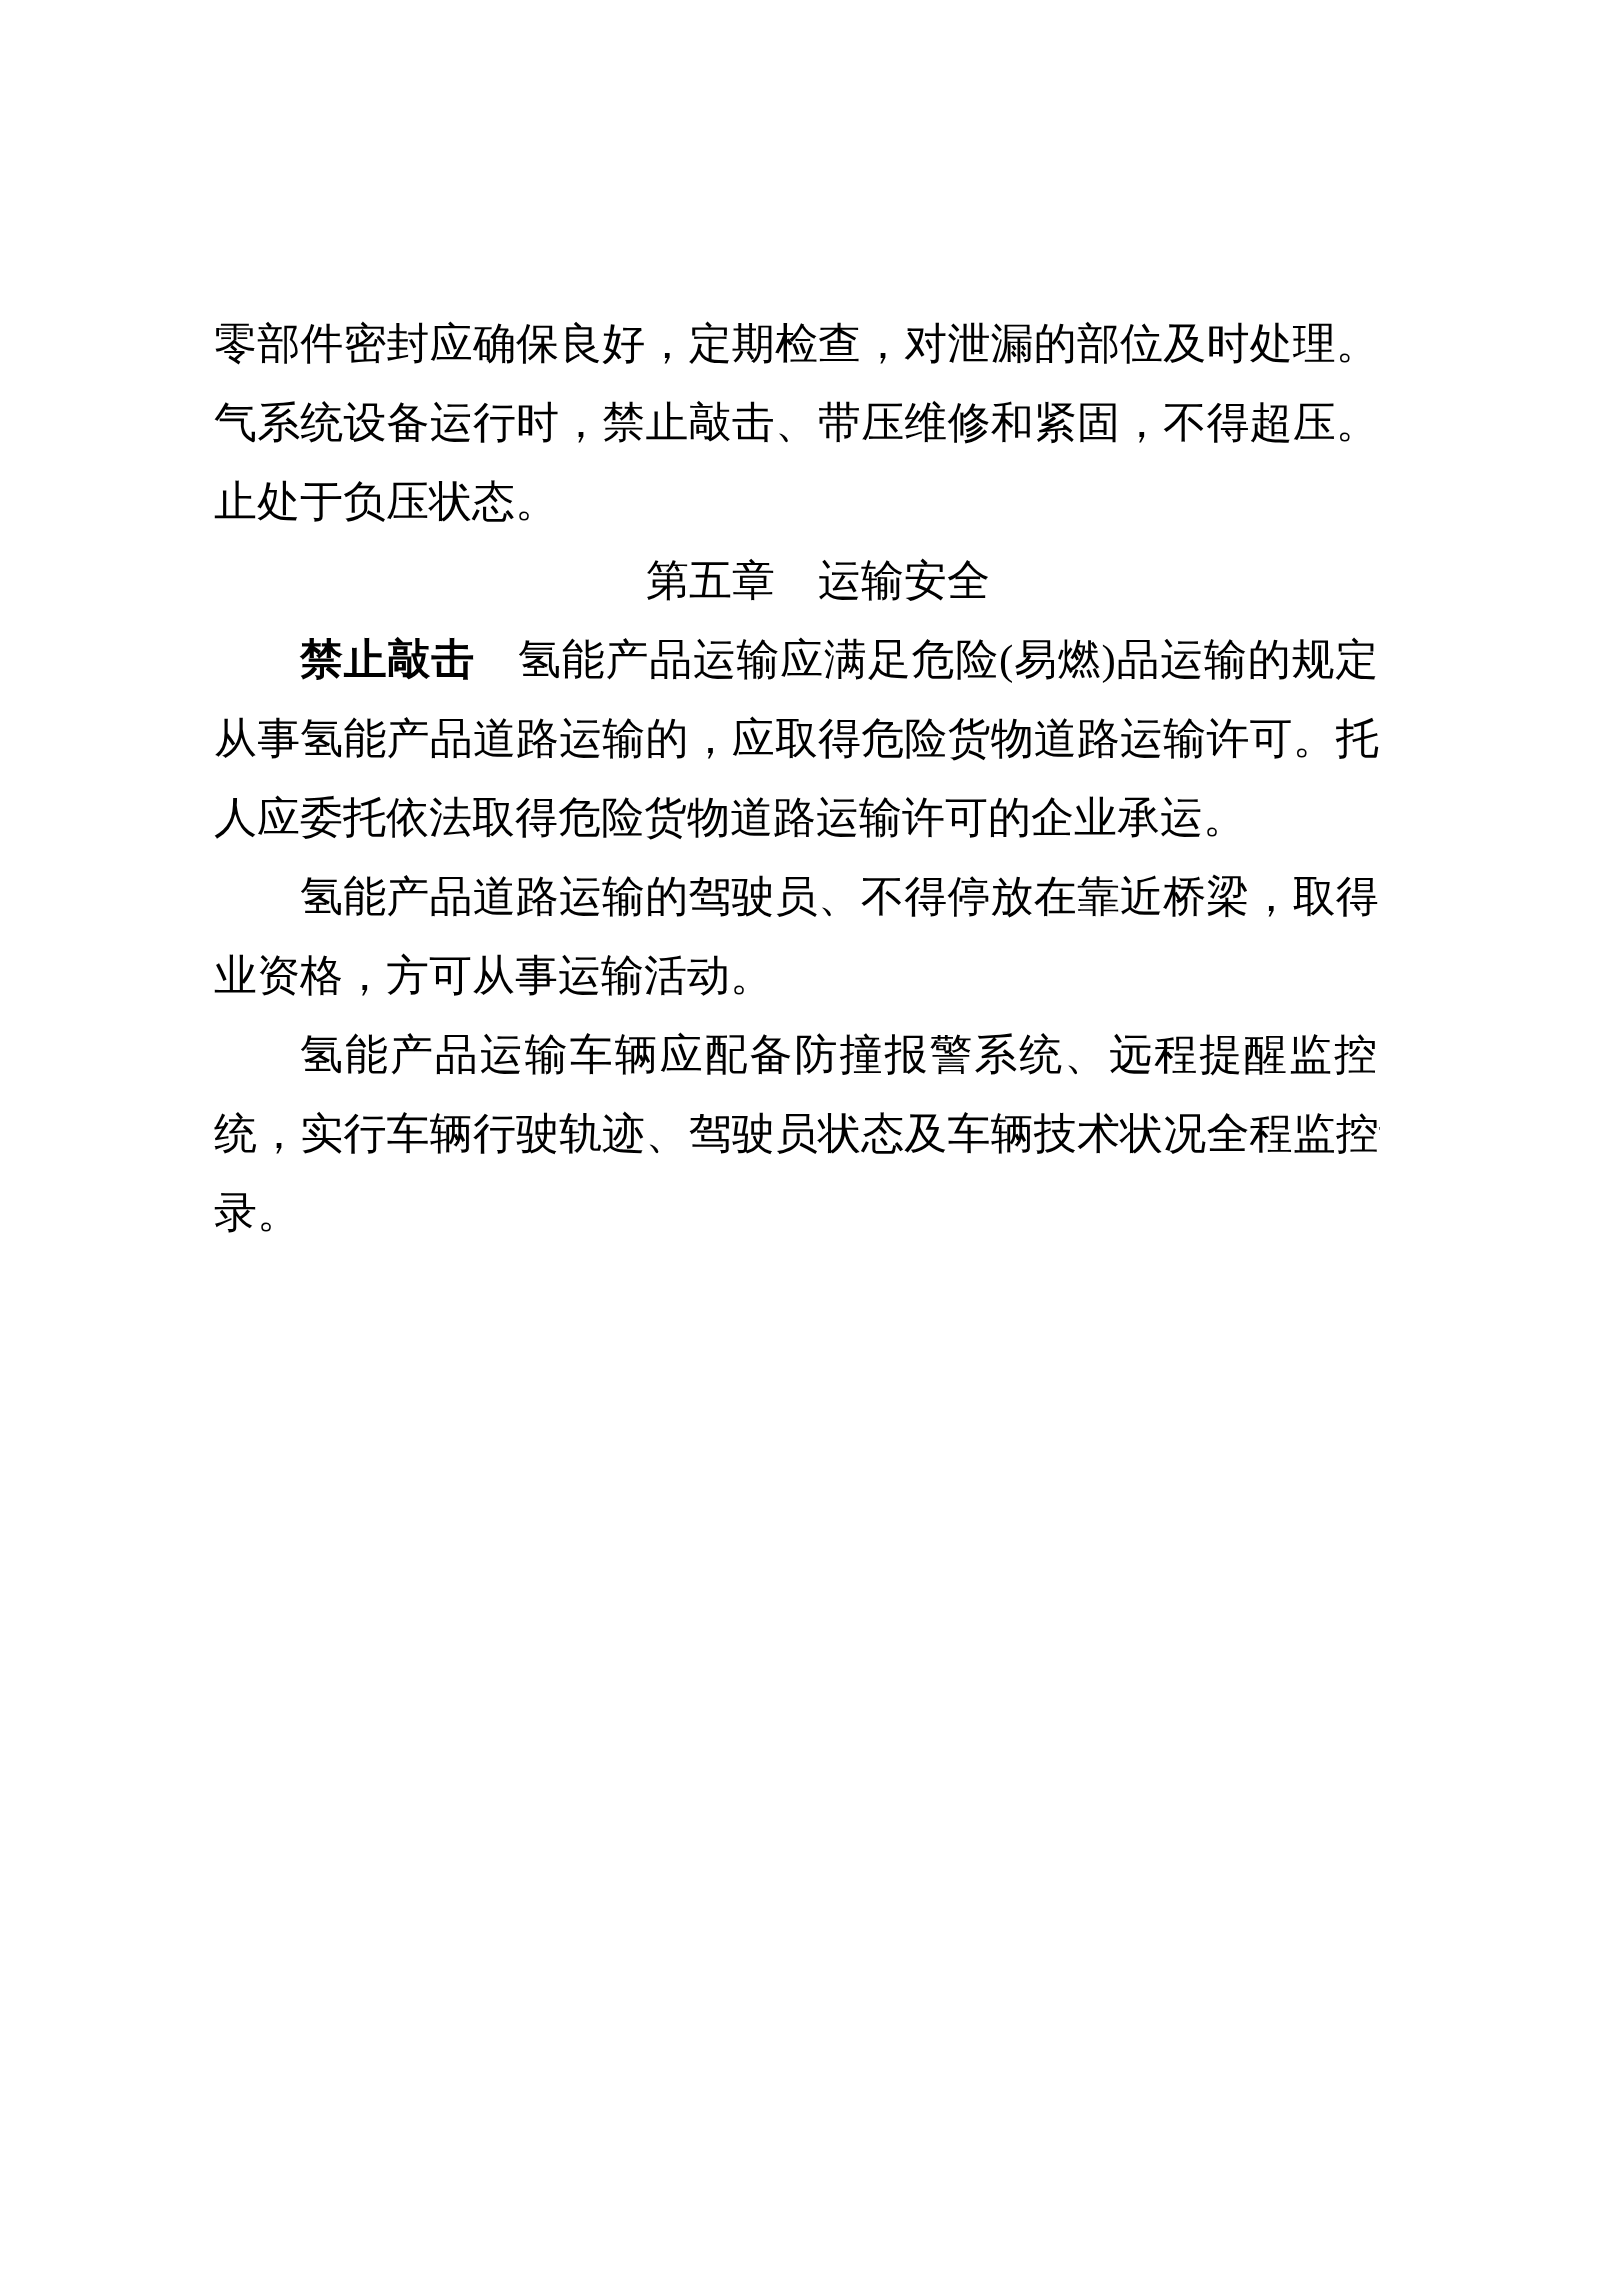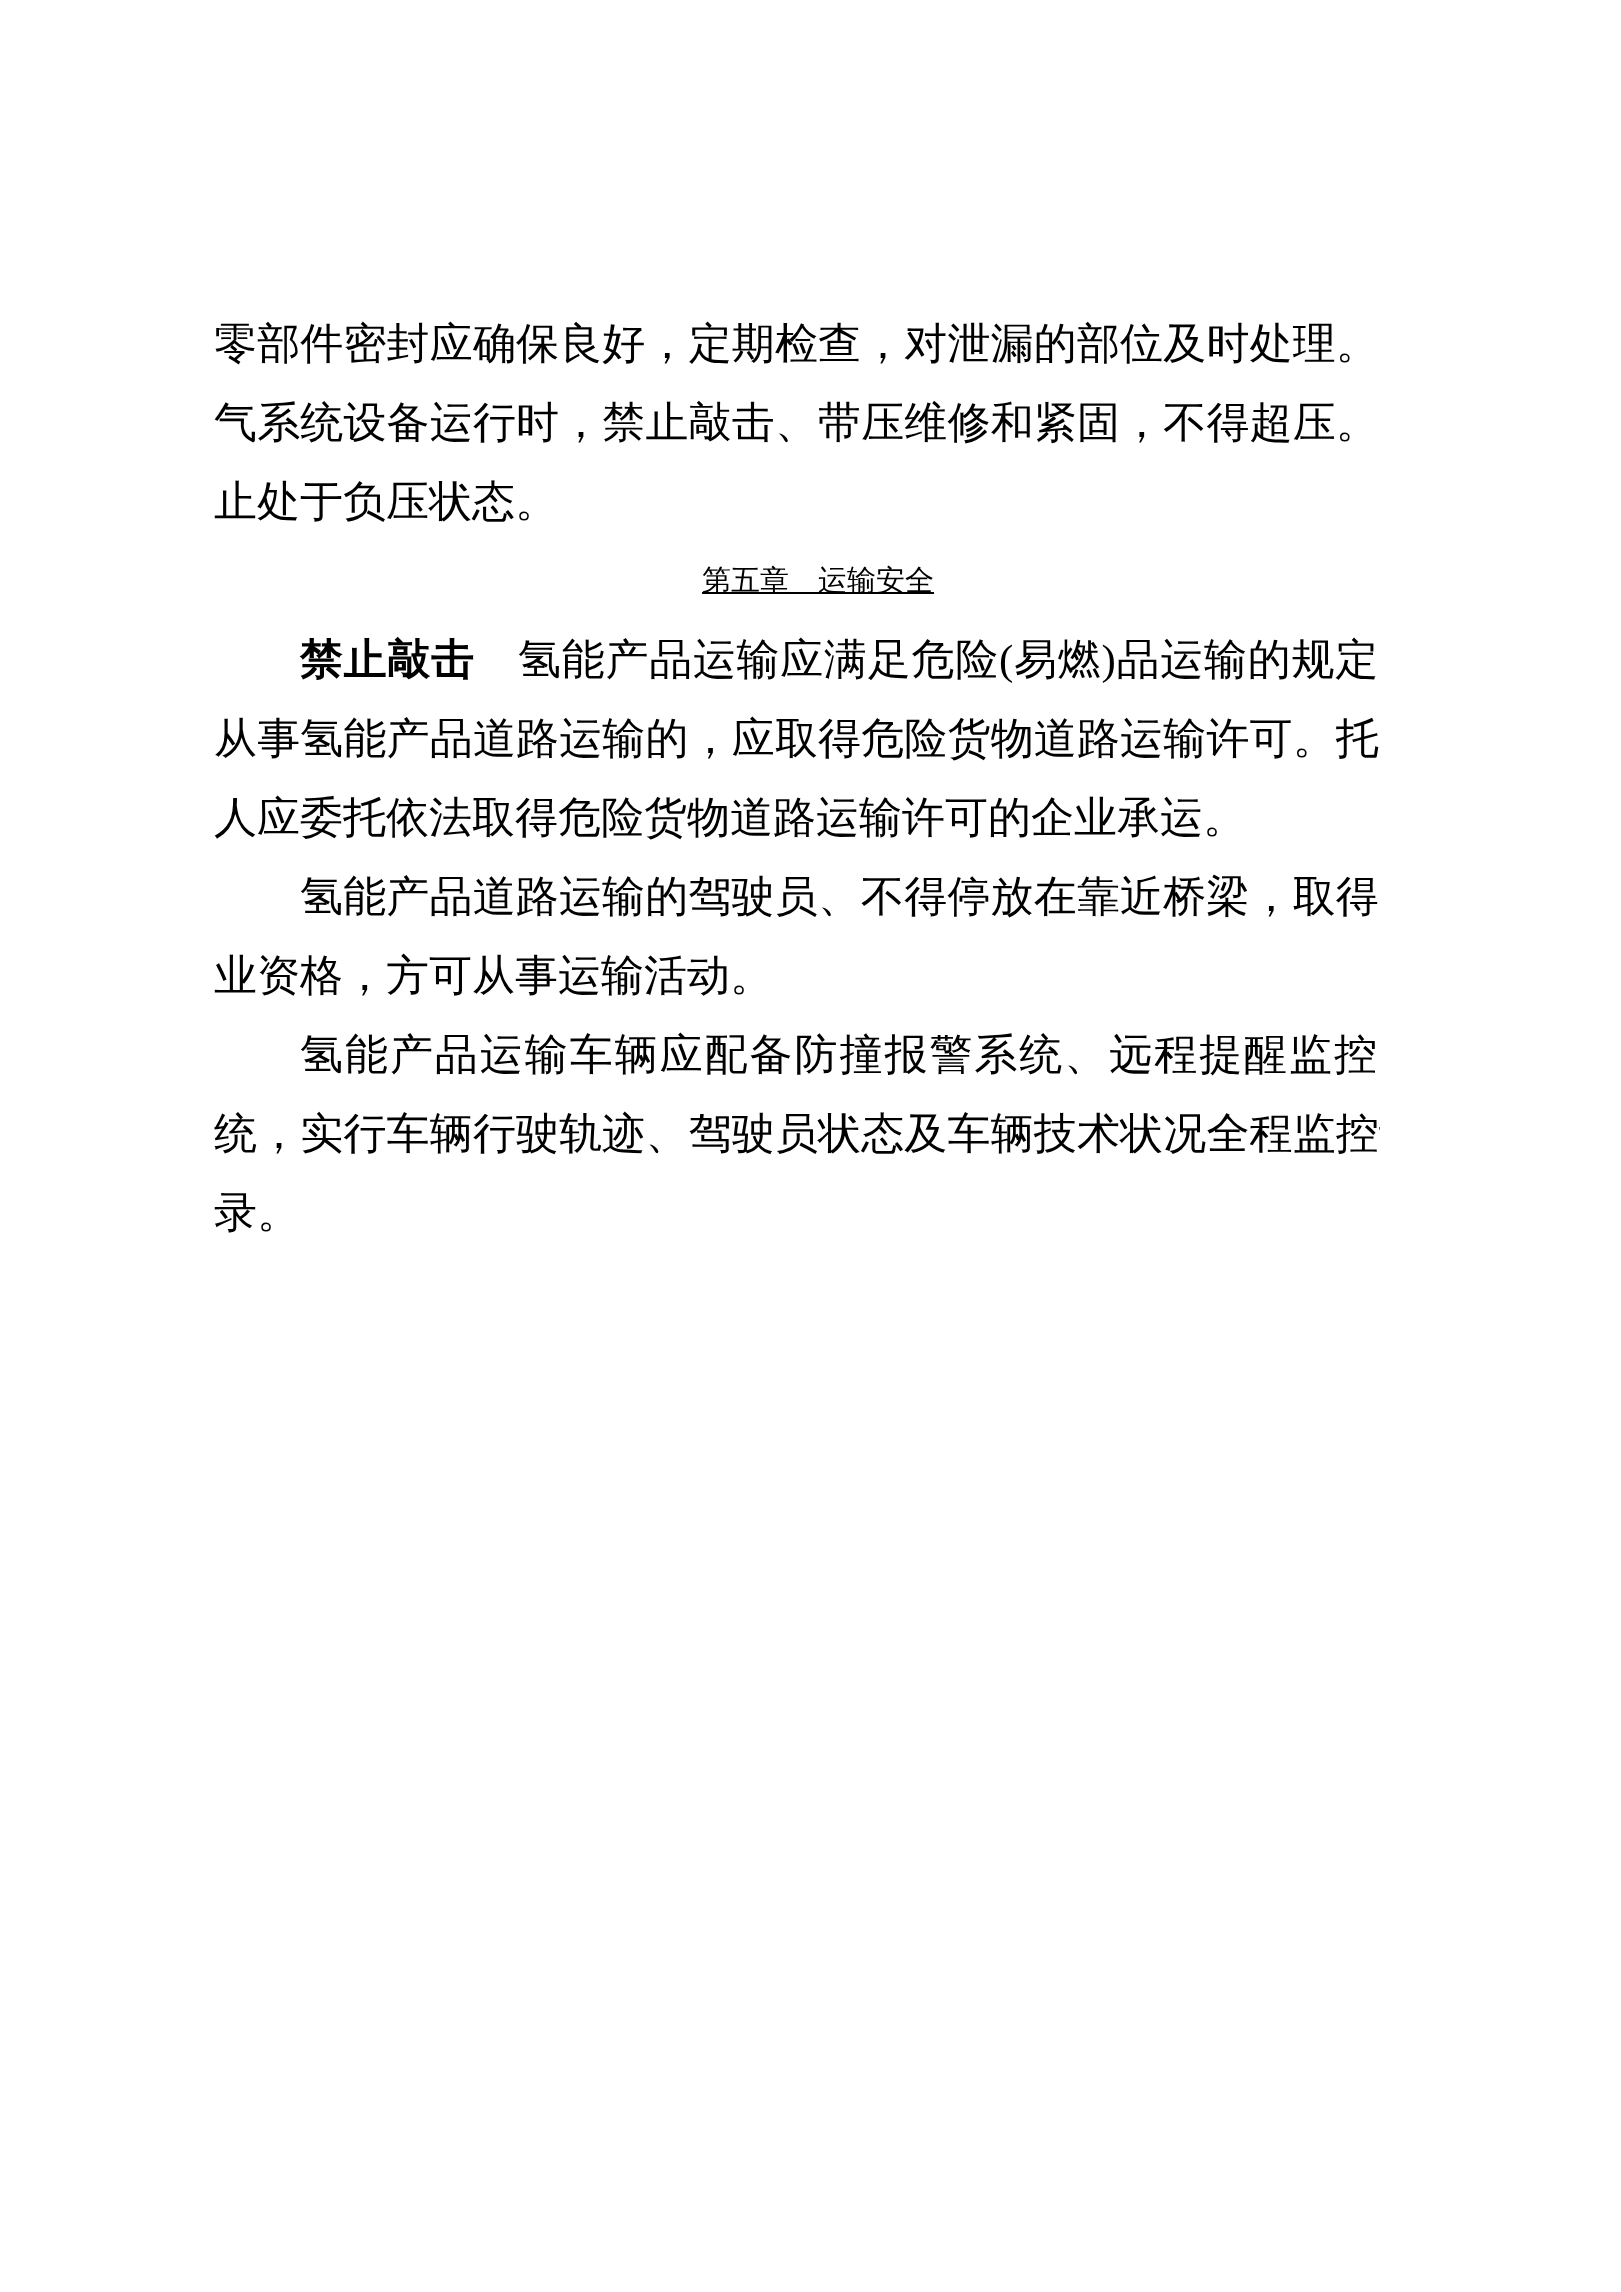--- a/index.html
+++ b/index.html
@@ -35,27 +35,26 @@
   }
 
   .body-para.continuation { text-indent: 0; }
 
   .article-label {
     font-weight: 700;
     padding-right: 43px; 
   }
 
   .chapter-heading {
-    font-size: 29px;
+    font-size: 43px;
     font-weight: 400;
     text-align: center;
     text-align-last: center;
     text-indent: 0;
     margin-top: 79px; 
-    text-decoration: underline;
   }
 </style>
 </head>
 <body>
 
 <div class="page" style="background: rgb(255, 255, 255); color: rgb(0, 0, 0);">
   <main class="text-block">
 
     <p class="body-para continuation">零部件密封应确保良好，定期检查，对泄漏的部位及时处理。氢气系统设备运行时，禁止敲击、带压维修和紧固，不得超压。禁止处于负压状态。</p>
 

